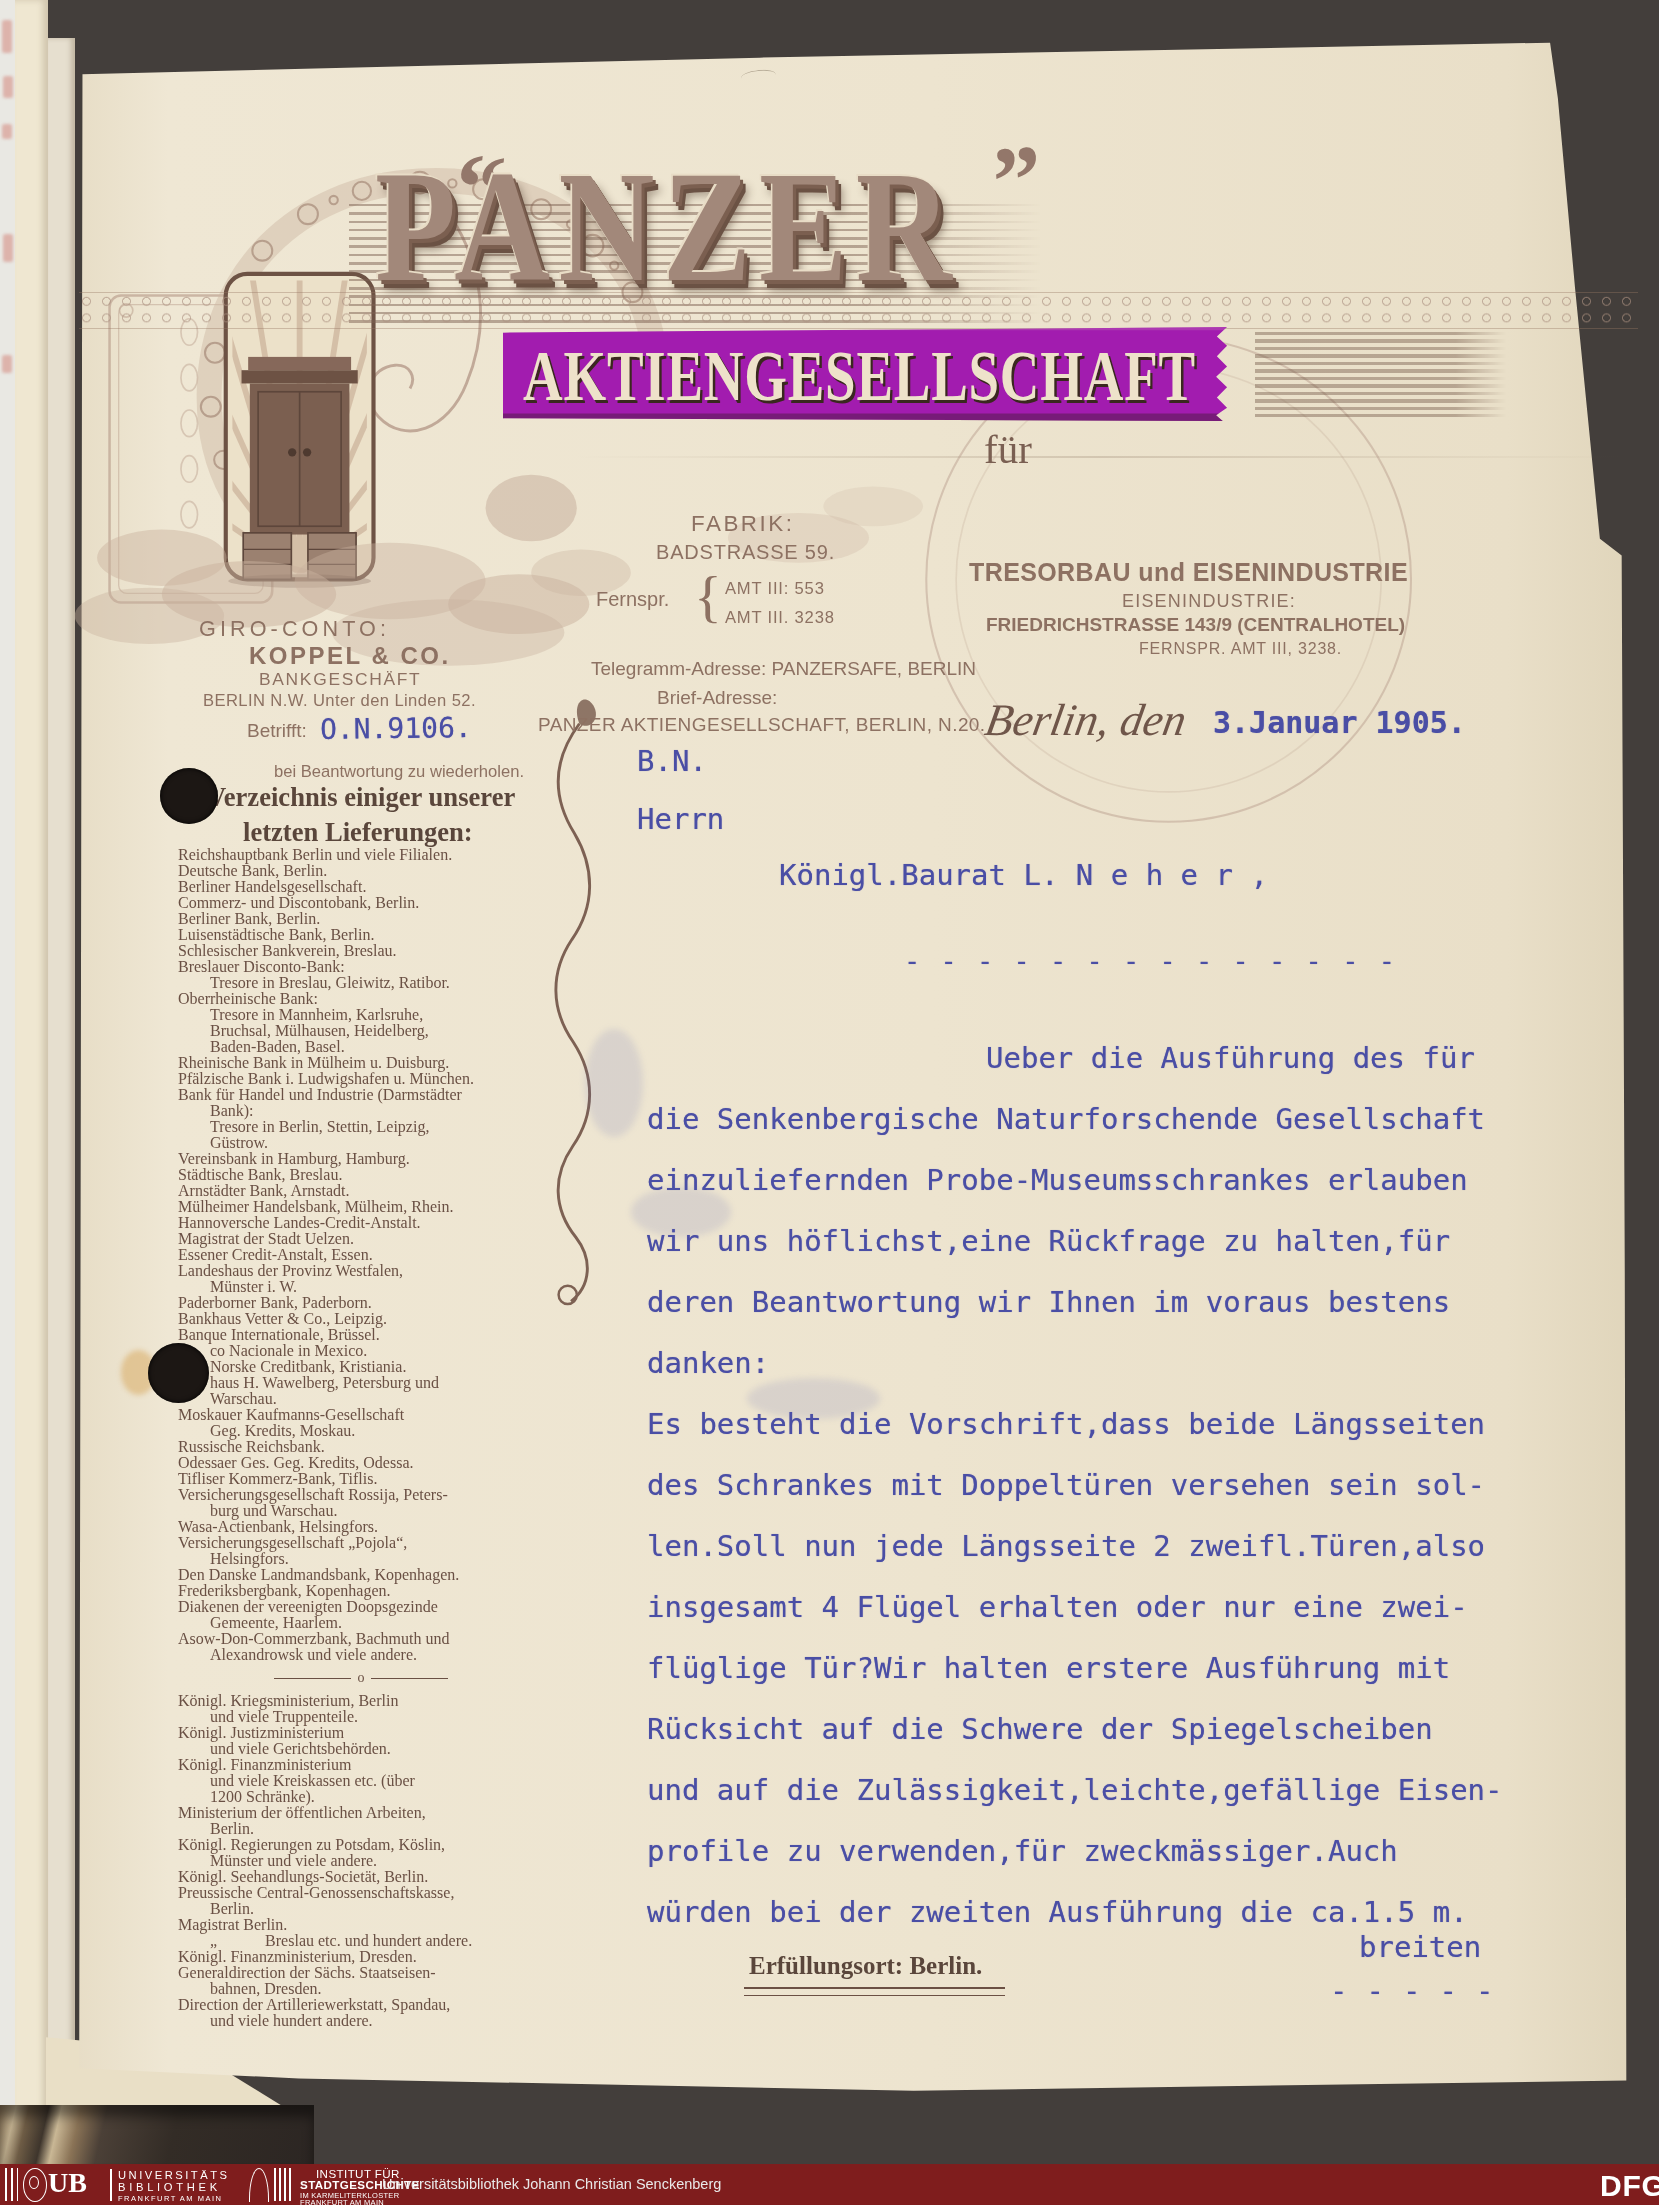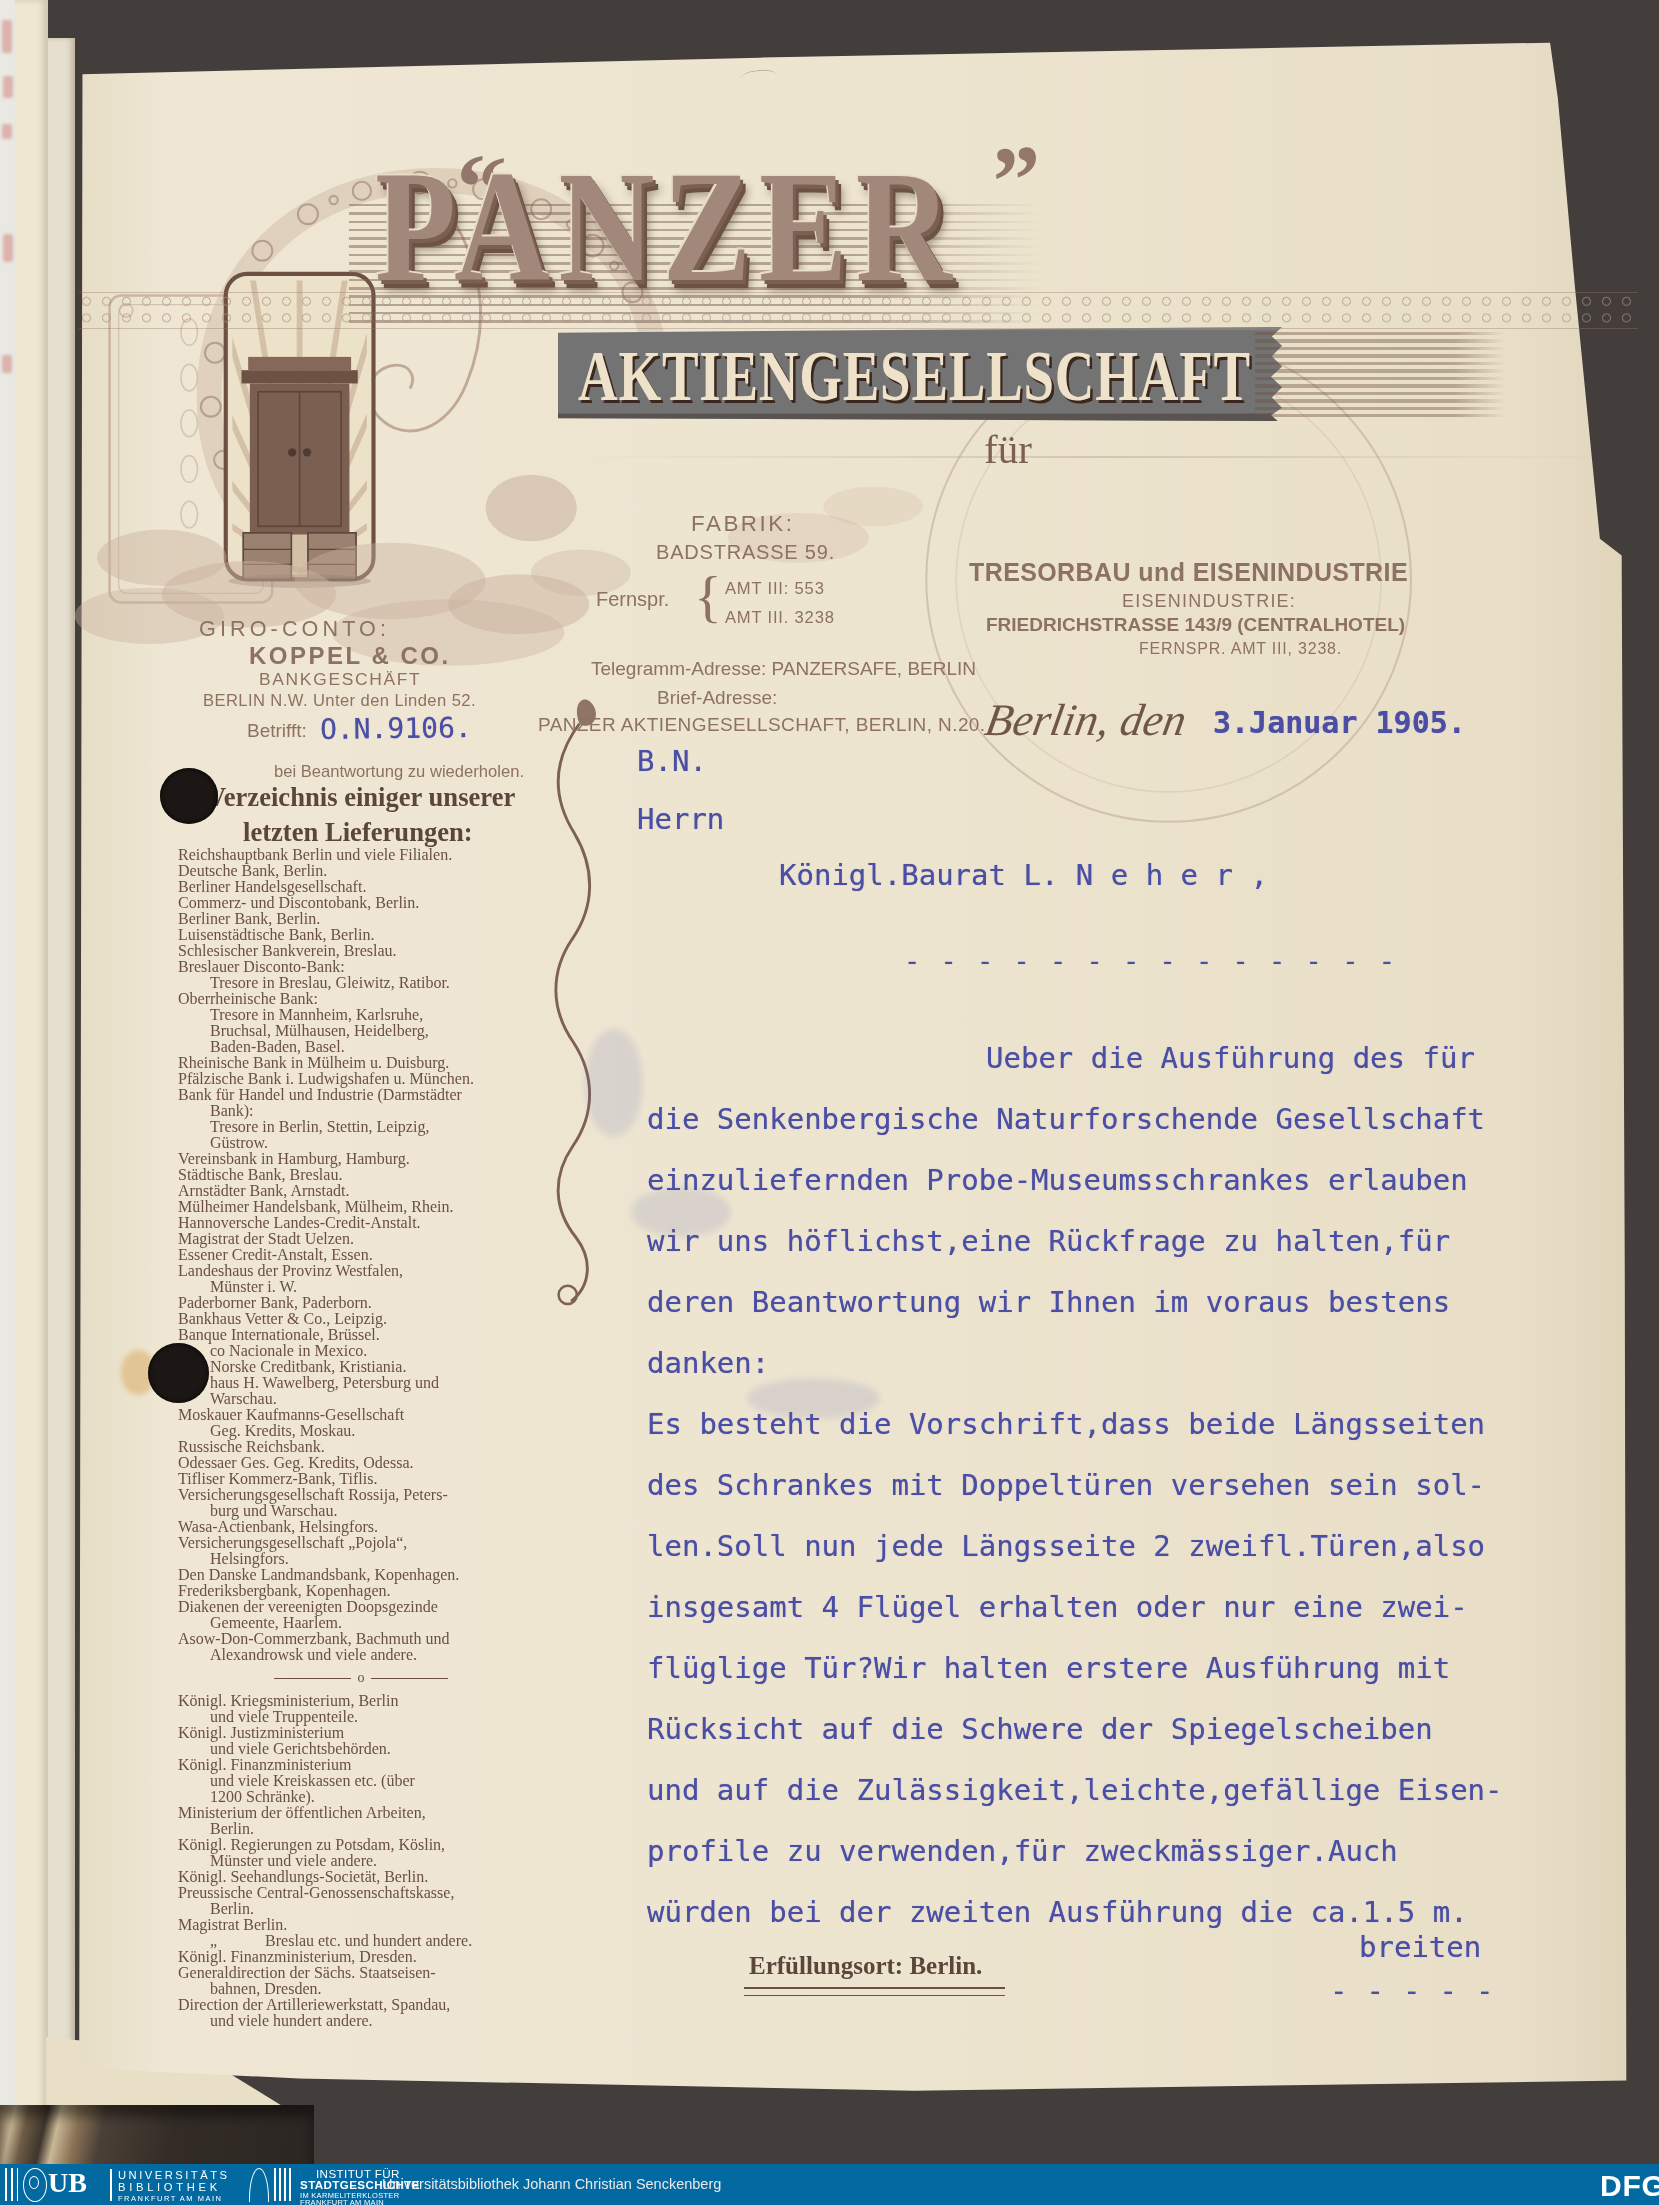--- a/index.html
+++ b/index.html
@@ -26,21 +26,21 @@
   #hatch-band{left:349px;top:204px;width:705px;height:121px;
     background:repeating-linear-gradient(180deg,rgba(125,97,82,.5) 0 2.5px,rgba(0,0,0,0) 2.5px 8.3px);
     -webkit-mask:linear-gradient(90deg,#000 72%,transparent 98%);mask:linear-gradient(90deg,#000 72%,transparent 98%);}
   #panzer{left:375px;top:148px;font-family:"Liberation Serif",serif;font-weight:bold;
     font-size:137px;letter-spacing:8.3px;color:#a2887a;line-height:1;transform:scale(.97,1.16);transform-origin:left top;
     text-shadow:-1.7px -1.7px 0 #e8dcc6,3.3px 3.3px 0 #7b5f50,5.8px 6.6px 0 #6b5244,7.5px 9px 8.3px rgba(70,50,38,.45);}
   #waveband{left:79px;top:292px;width:1559px;height:35px;opacity:.85;
     border-top:0.8px solid rgba(150,120,100,.45);border-bottom:0.8px solid rgba(150,120,100,.45);
     background-image:radial-gradient(circle 5px at 7.5px 8.3px,rgba(0,0,0,0) 3.3px,#ab9080 3.7px,rgba(0,0,0,0) 5px);
     background-size:20px 16.6px;}
-  #banner{left:558px;top:327px;width:724px;height:94px;background:#737373;
+  #banner{left:503px;top:327px;width:724px;height:94px;background:#a21caf;
     box-shadow:inset 0 -7.5px 0 rgba(40,25,18,.35),inset 0 3.3px 0 rgba(235,220,195,.15),0 5px 7.5px rgba(55,38,28,.35);
     clip-path:polygon(0 6%,100% 0,98.6% 10%,100% 20%,98.6% 31%,100% 42%,98.5% 53%,100% 64%,98.6% 75%,100% 86%,98.5% 94%,99.4% 100%,0 97%);}
   #banner-text{left:20px;top:11.6px;font-family:"Liberation Serif",serif;font-weight:bold;font-size:56px;
     color:#eee2ca;letter-spacing:0.8px;line-height:1;transform:scale(.98,1.3);transform-origin:left top;
     text-shadow:2.5px 2.5px 0 #3a281f;white-space:nowrap;}
   #banner-ext{left:1255px;top:332px;width:251px;height:85px;opacity:.75;
     background:repeating-linear-gradient(180deg,rgba(110,82,66,.55) 0 3.3px,rgba(0,0,0,0) 3.3px 7.5px);
     -webkit-mask:linear-gradient(90deg,#000 80%,transparent 100%);mask:linear-gradient(90deg,#000 80%,transparent 100%);}
   #fuer{left:984px;top:425px;font-family:"Liberation Serif",serif;font-size:41px;color:#7a5f52;}
   #geldschrank{left:979px;top:496px;font-size:46px;font-weight:bold;letter-spacing:0.8px;color:#86685b;
@@ -99,21 +99,21 @@
   
   .hole{background:#1c1714;border-radius:50%;box-shadow:inset 0 0 5px #000;}
   #stain{left:121px;top:1350px;width:35px;height:45px;background:rgba(205,140,40,.35);border-radius:50%;filter:blur(2.5px);}
   
   #wedge{left:46px;top:2029px;width:267px;height:137px;background:#e9dfc6;
     clip-path:polygon(0 6%,55% 16%,100% 70%,100% 100%,0 100%);}
   #photo{left:0;top:2105px;width:314px;height:59px;
     background:linear-gradient(103deg,#8a7457 0%,#bfae8e 5%,#6e5c45 9%,#3e352c 15%,#c9b795 19%,#8a7356 25%,#4b4037 33%,#332c26 55%,#2c2623 100%);
     box-shadow:inset 0 11.6px 11.6px rgba(0,0,0,.45);}
   
-  #bar{left:0;top:2164px;width:1660px;height:41px;background:#0369a1;color:#fff;}
+  #bar{left:0;top:2164px;width:1660px;height:41px;background:#7f1d1d;color:#fff;}
   #bar .abs{white-space:nowrap;}
   #ub-lines{left:5px;top:4.1px;width:16.6px;height:33px;background:repeating-linear-gradient(90deg,#fff 0 1.7px,rgba(0,0,0,0) 1.7px 5.8px);}
   #ub-oval{left:23px;top:4.1px;width:21.6px;height:32px;border:1.7px solid #fff;border-radius:50%;}
   #ub-oval:after{content:"";position:absolute;left:5px;top:6.6px;width:8.3px;height:11.6px;border:1.2px solid #fff;border-radius:50%;}
   #ub-abbr{left:48px;top:2.5px;font-family:"Liberation Serif",serif;font-weight:bold;font-size:28px;}
   #ub-div{left:110px;top:5px;width:1.7px;height:32px;background:#fff;}
   #ub-t1{left:118px;top:5px;font-size:11.2px;letter-spacing:2.5px;}
   #ub-t2{left:118px;top:16.6px;font-size:11.2px;letter-spacing:3.7px;}
   #ub-t3{left:118px;top:30px;font-size:7.5px;letter-spacing:1.5px;}
   #inst-arch{left:249px;top:4.1px;width:18px;height:33px;border:1.7px solid #fff;border-bottom:none;

